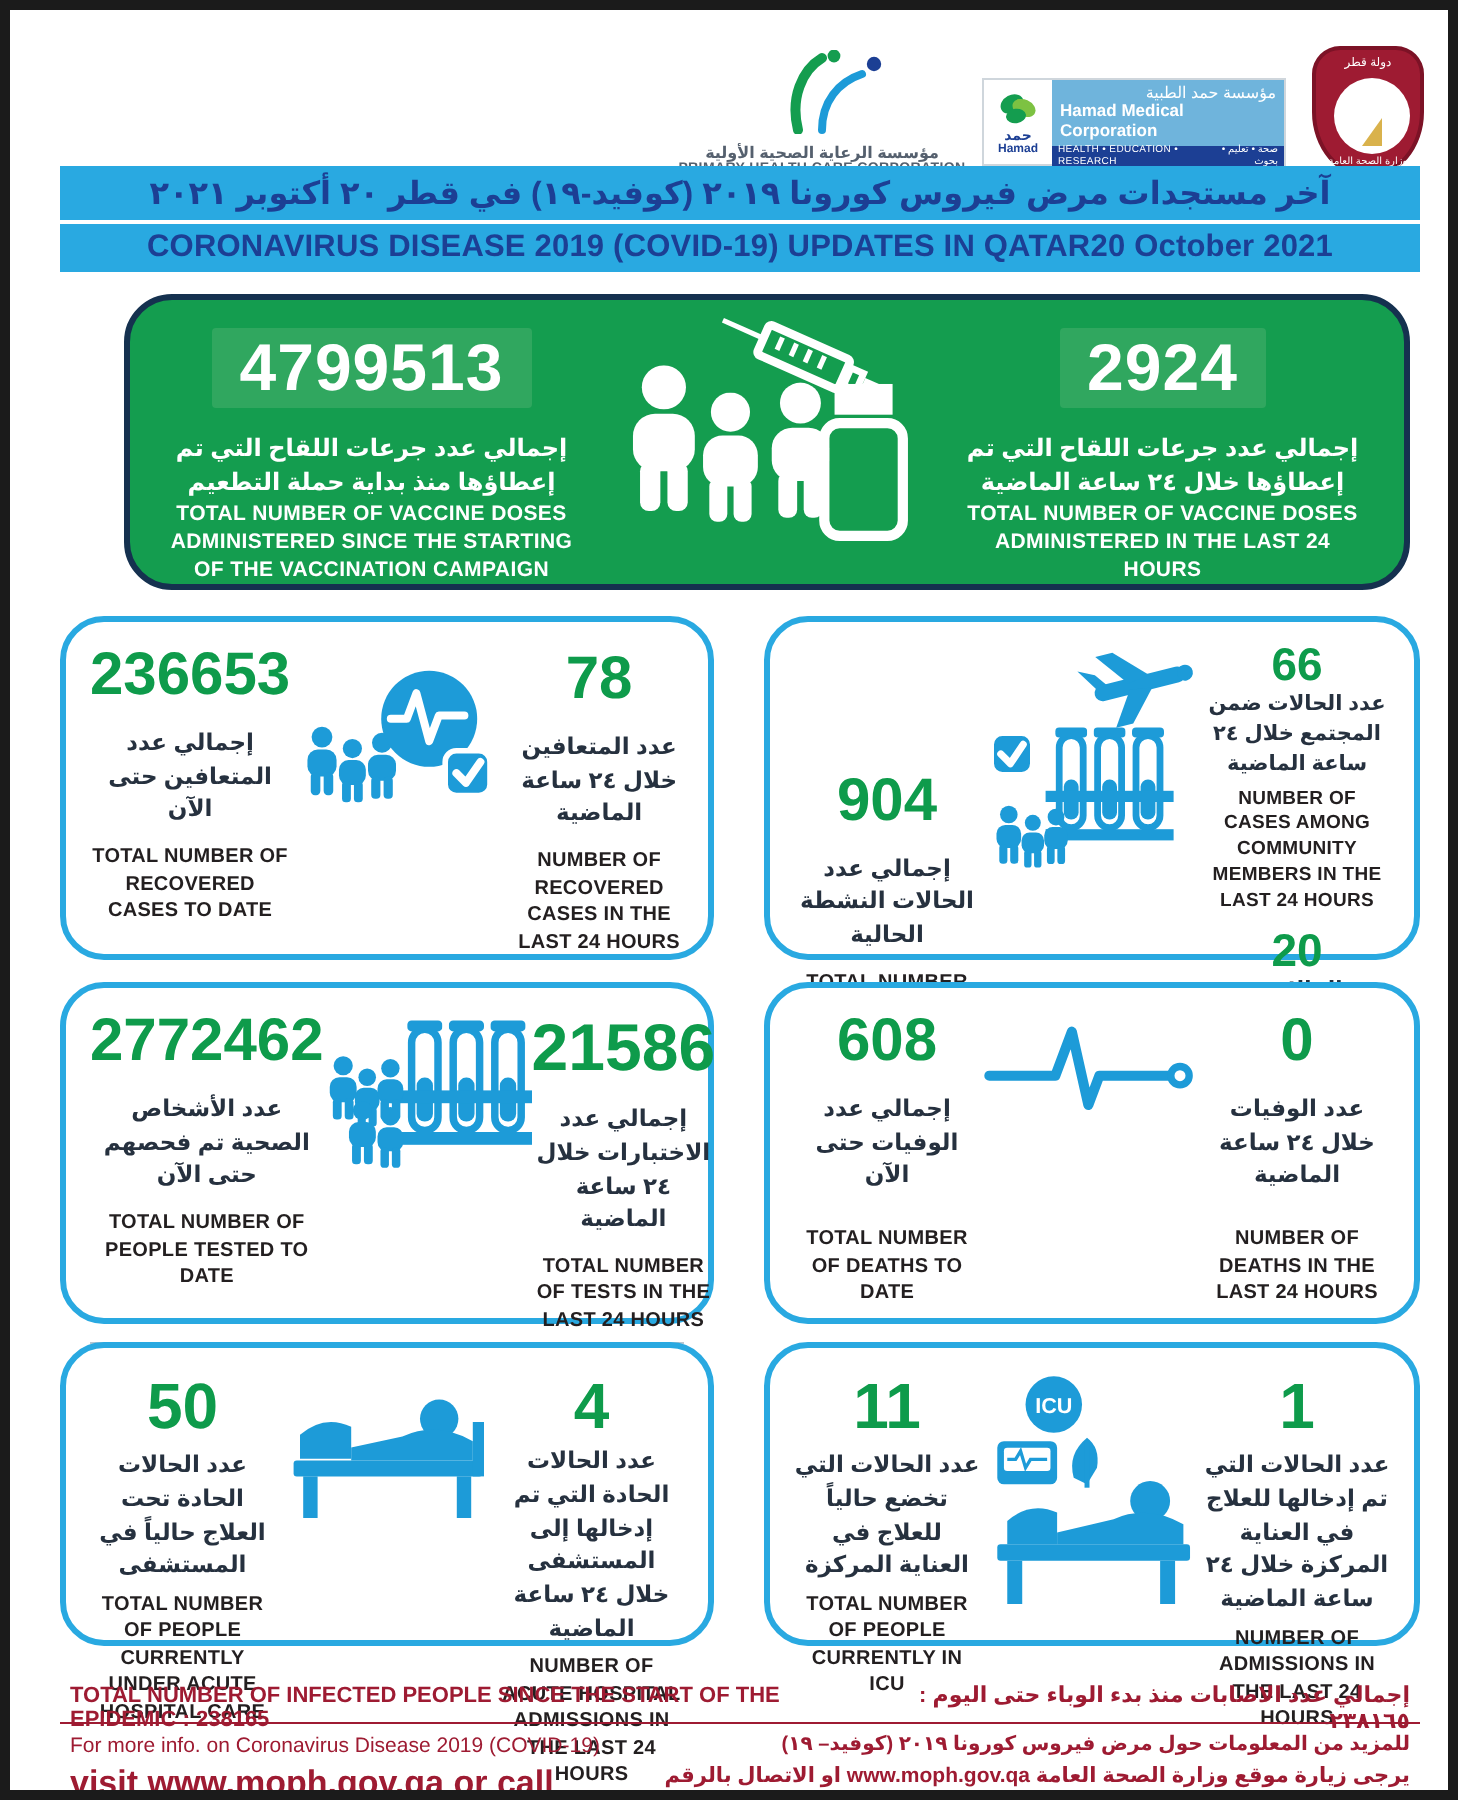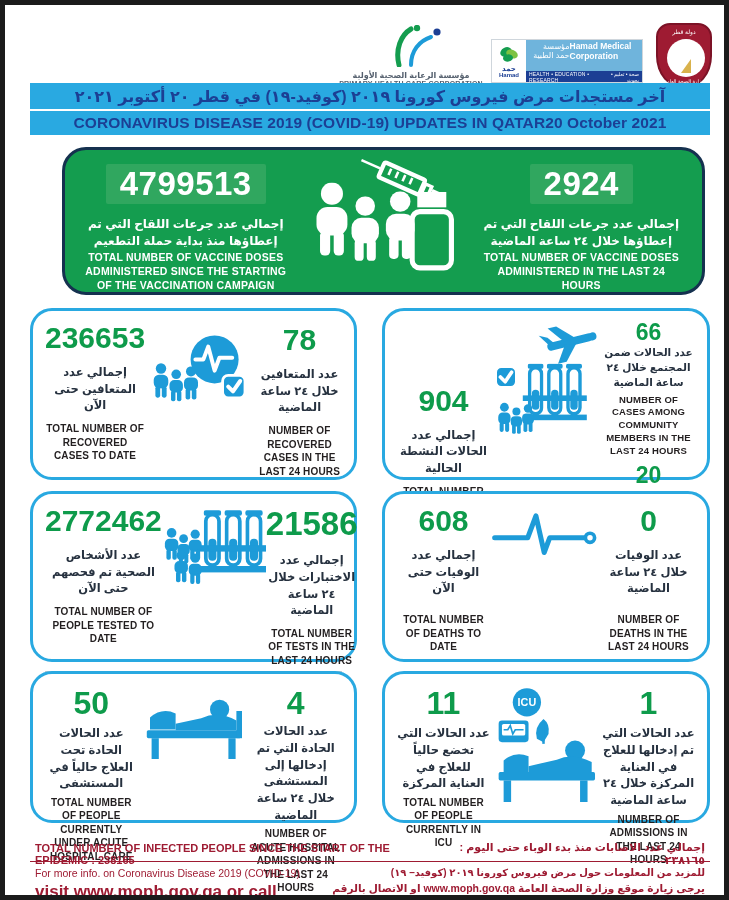--- a/index.html
+++ b/index.html
@@ -14,21 +14,21 @@
   
   .hdr{position:absolute;top:16px;left:0;width:100%;height:78px;}
   .phcc{position:absolute;left:330px;top:4px;width:152px;text-align:center;}
   .phcc .txt-ar{font-size:8px;color:#55606e;font-weight:bold;}
   .phcc .txt-en{font-size:7px;color:#55606e;font-weight:bold;letter-spacing:.2px;}
   .hamad{position:absolute;left:486px;top:18px;width:152px;height:44px;display:flex;border:1px solid #cfd6dc;background:#fff;}
   .hamad .mark{width:34px;display:flex;flex-direction:column;align-items:center;justify-content:center;background:#fff;}
   .hamad .mark .hm-ar{font-size:7px;color:#1C3F94;font-weight:bold;line-height:1;}
   .hamad .mark .hm-en{font-size:6px;color:#1C3F94;font-weight:bold;line-height:1;}
   .hamad .bands{flex:1;display:flex;flex-direction:column;}
-  .hamad .band-top{flex:1;background:#6FB4DC;color:#fff;display:flex;justify-content:center;padding:2px 4px;}
+  .hamad .band-top{flex:1;background:#6FB4DC;color:#fff;display:flex;flex-direction:column;justify-content:center;padding:2px 4px;}
   .hamad .band-top .b-ar{font-size:8px;text-align:right;line-height:1.15;}
   .hamad .band-top .b-en{font-size:8.5px;font-weight:bold;line-height:1.15;}
   .hamad .band-bot{height:11px;background:#1C3F94;color:#fff;display:flex;justify-content:space-between;align-items:center;padding:0 3px;}
   .hamad .band-bot span{font-size:5px;letter-spacing:.2px;}
   .moph{position:absolute;left:651px;top:2px;width:58px;height:68px;}
   .moph .emblem{width:56px;height:66px;border-radius:14px 14px 50% 50%;background:var(--maroon);position:relative;border:2px solid #7c1226;}
   .moph .inner{position:absolute;left:9px;top:14px;width:38px;height:38px;border-radius:50%;background:#fff;overflow:hidden;}
   .moph .sail{position:absolute;left:14px;top:20px;width:0;height:0;border-left:10px solid transparent;border-bottom:14px solid #d9b24c;}
   .moph .t-top{position:absolute;top:3px;width:100%;text-align:center;font-size:6px;color:#fff;}
   .moph .t-bot{position:absolute;bottom:3px;width:100%;text-align:center;font-size:5px;color:#fff;}

